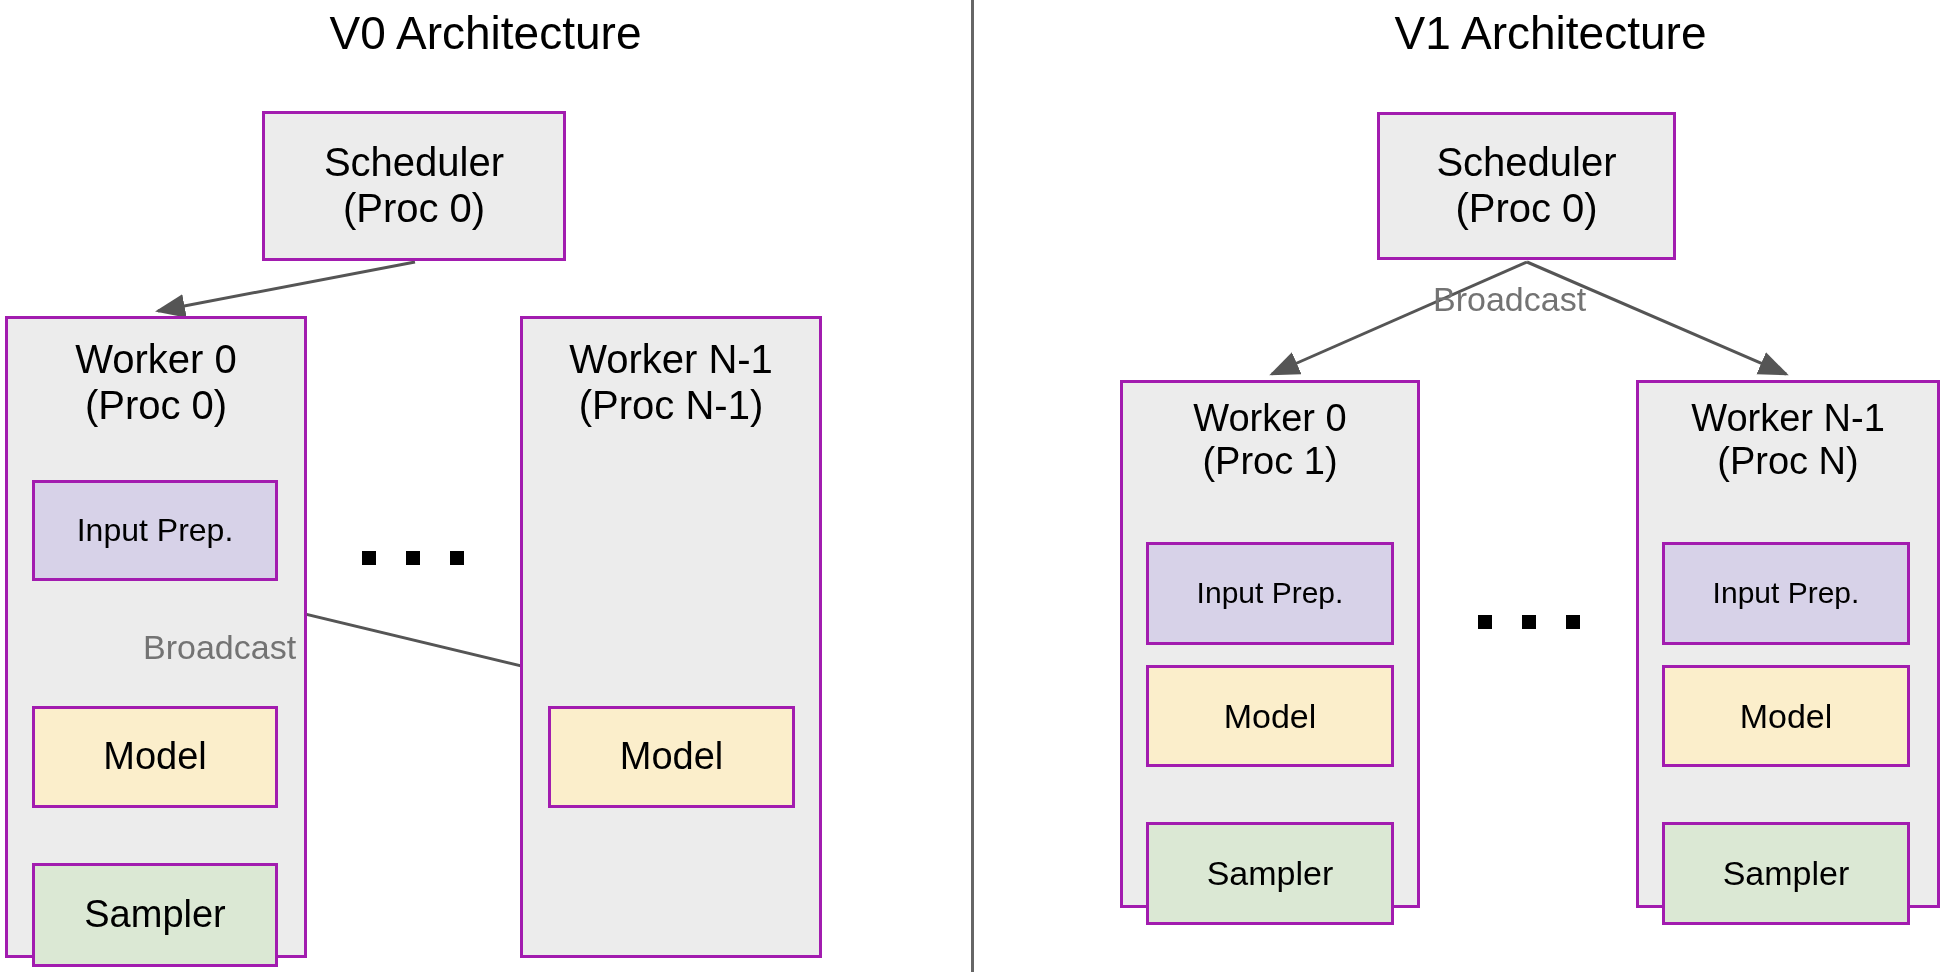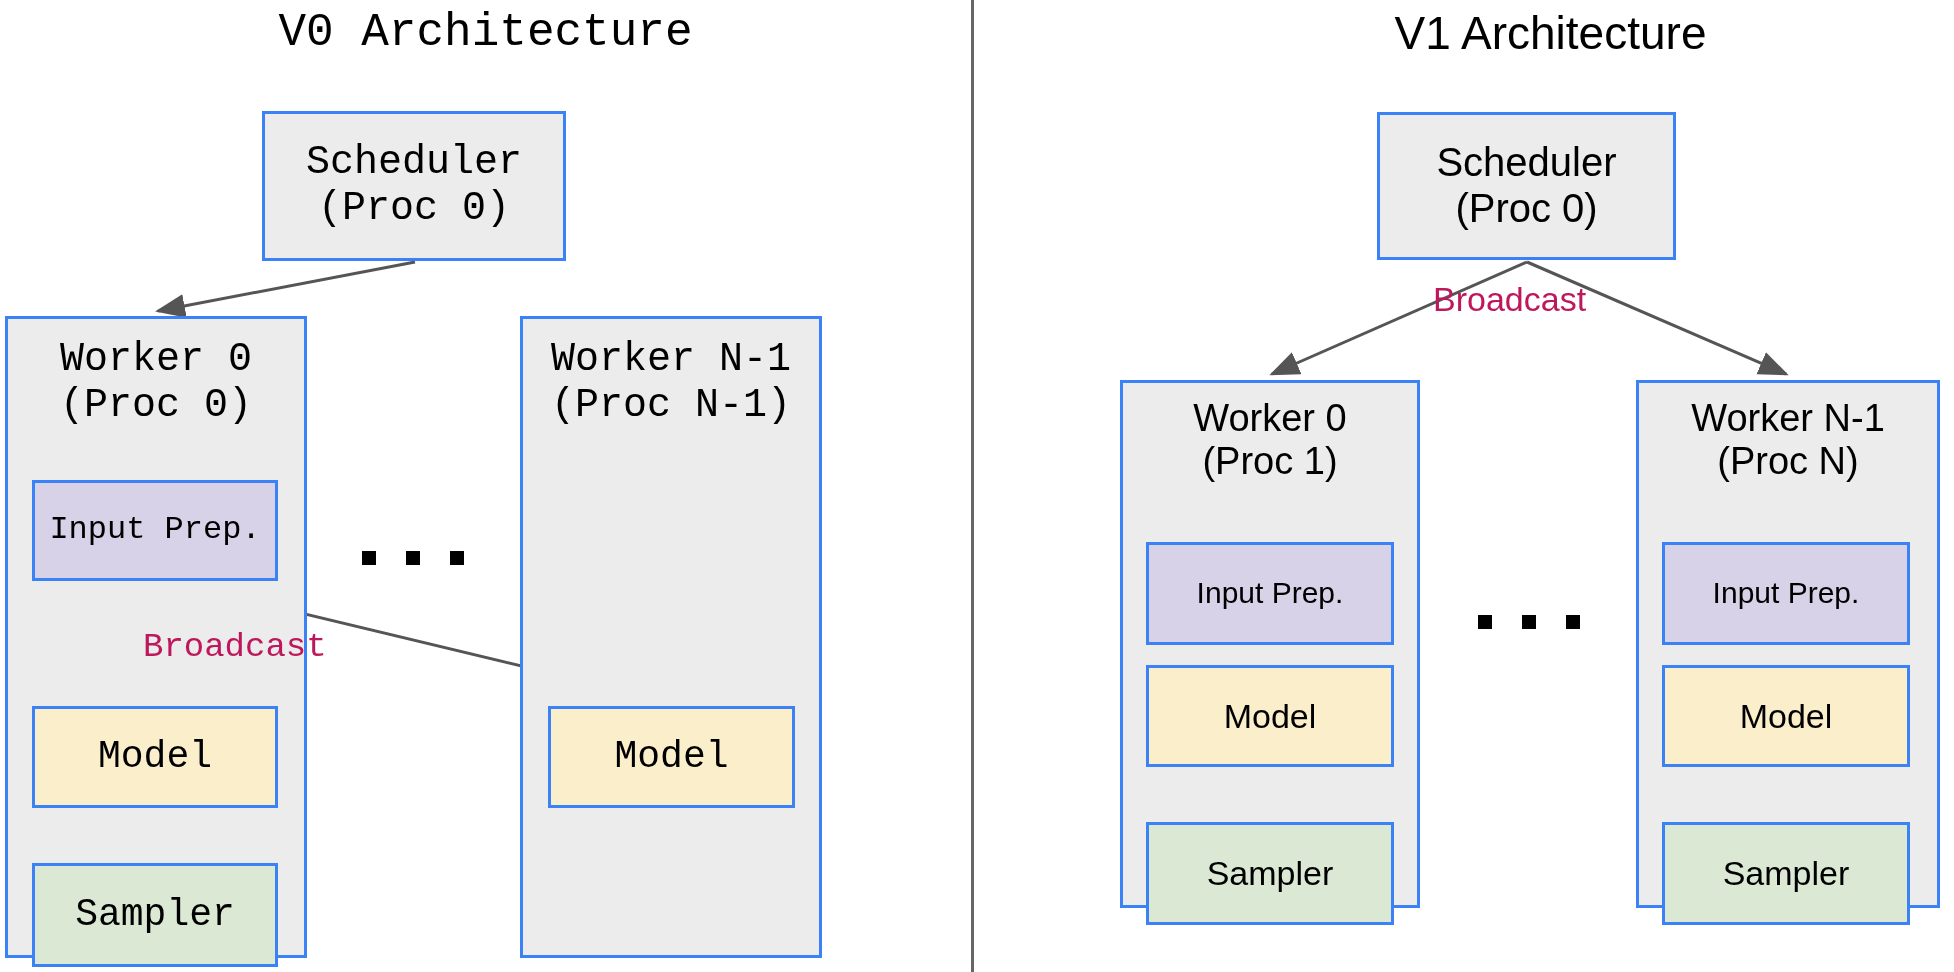--- a/index.html
+++ b/index.html
@@ -16,21 +16,21 @@
     width: 1954px;
     height: 972px;
     background: #ffffff;
     overflow: hidden;
   }
   .panel {
     position: absolute;
     top: 0;
     height: 972px;
   }
-  #panel-v0 { left: 0; width: 971px; font-family: Liberation Mono, monospace; }
+  #panel-v0 { left: 0; width: 971px; }
   #panel-v1 { left: 971px; width: 983px; }
 
   .divider {
     position: absolute;
     left: 971px;
     top: 0;
     width: 3px;
     height: 972px;
     background: #666666;
   }
@@ -41,21 +41,21 @@
     font-size: 46px;
     line-height: 1.1;
     color: #000;
     white-space: nowrap;
   }
 
   
   .box {
     position: absolute;
     box-sizing: border-box;
-    border: 3px solid #3b82f6;
+    border: 3px solid #a21caf;
     background: #ececec;
     display: flex;
     flex-direction: column;
     align-items: center;
     justify-content: center;
     text-align: center;
     line-height: 1.14;
     color: #000;
   }
   .box.container {
@@ -77,21 +77,21 @@
     left: 0;
     top: 0;
     width: 1954px;
     height: 972px;
     pointer-events: none;
   }
 
   .edge-label {
     position: absolute;
     font-size: 34px;
-    color: #be185d;
+    color: #737373;
     white-space: nowrap;
   }
 
   .dots {
     position: absolute;
     display: flex;
     align-items: center;
   }
   .dots .dot {
     width: 14px;

